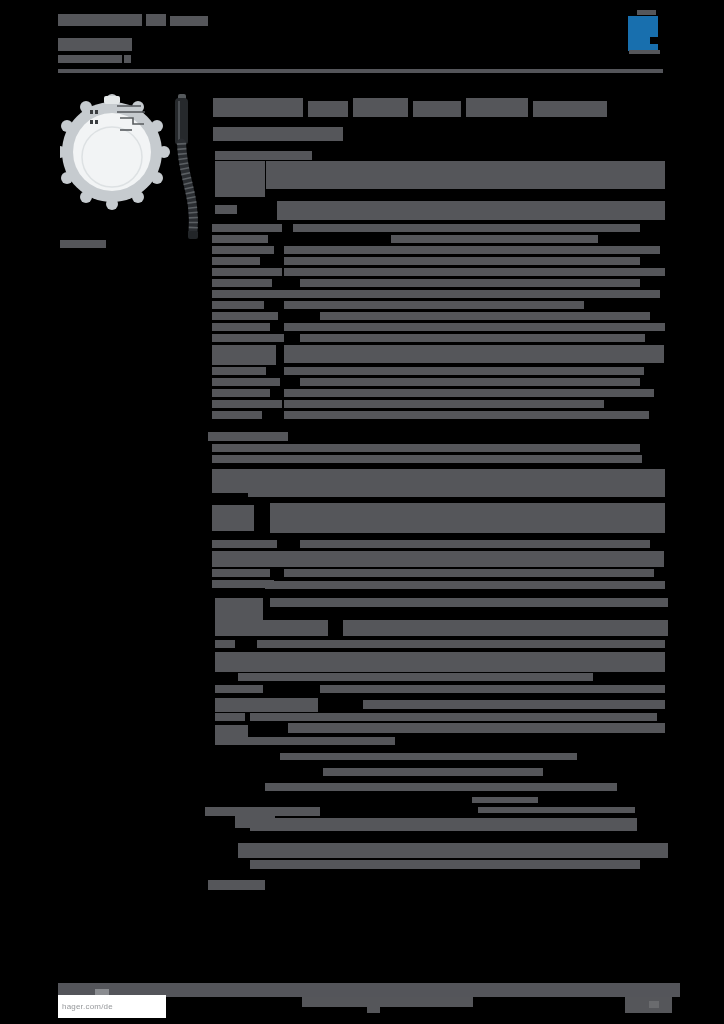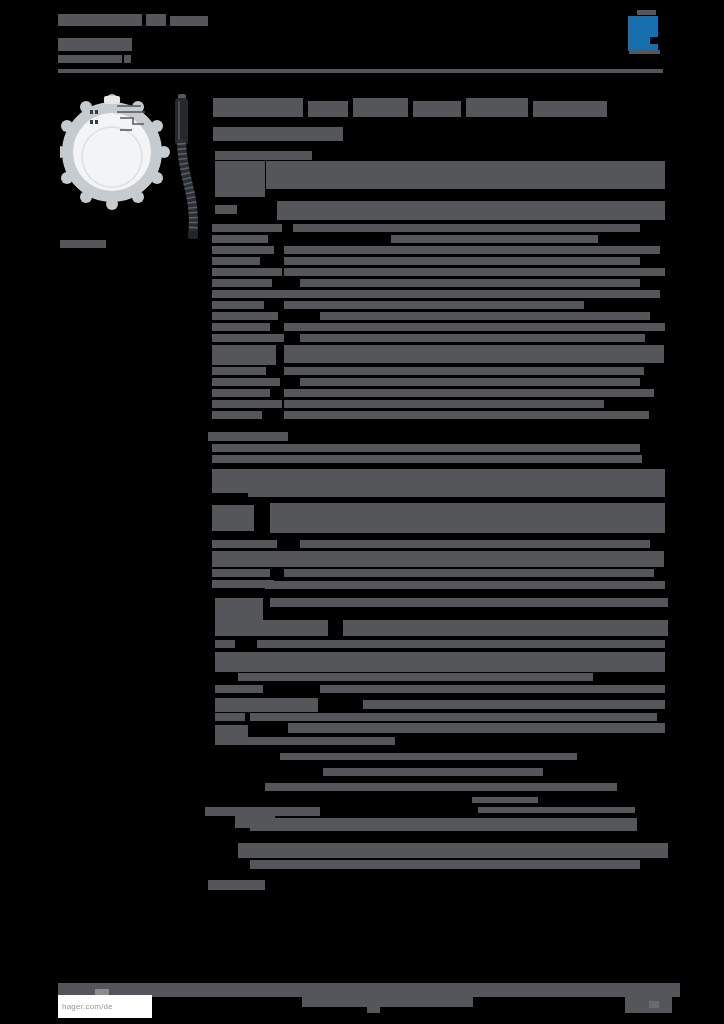--- a/index.html
+++ b/index.html
@@ -4,21 +4,21 @@
 <style>
   html,body{margin:0;padding:0;background:#000;}
   body{font-family:"Liberation Sans", sans-serif;}
   #page{position:relative;width:724px;height:1024px;background:#000;overflow:hidden;}
   .bar{position:absolute;}
   #header-rule{position:absolute;left:58px;top:69px;width:605px;height:4px;background:#54555a;}
   #logo{position:absolute;left:622px;top:6px;width:44px;height:56px;}
   #product-photo{position:absolute;left:60px;top:85px;width:150px;height:165px;}
   #footer-band{position:absolute;left:58px;top:983px;width:622px;height:14px;background:#54555a;}
   #footer-notch{position:absolute;left:95px;top:989px;width:14px;height:6px;background:#8a8c90;}
-  #footer-site-box{position:absolute;left:58px;top:995px;width:94px;height:23px;background:#ffffff;display:flex;align-items:center;}
+  #footer-site-box{position:absolute;left:58px;top:995px;width:108px;height:23px;background:#ffffff;display:flex;align-items:center;}
   #footer-site-box span{font-size:8px;color:#97999c;padding-left:4px;letter-spacing:0.2px;}
   #footer-right-block{position:absolute;left:625px;top:997px;width:47px;height:16px;background:#55565a;}
   #footer-right-inner{position:absolute;left:24px;top:4px;width:10px;height:7px;background:#6a6b6e;}
 </style>
 </head>
 <body>
 
 <div id="page">
 
   <div id="header-rule"></div>

